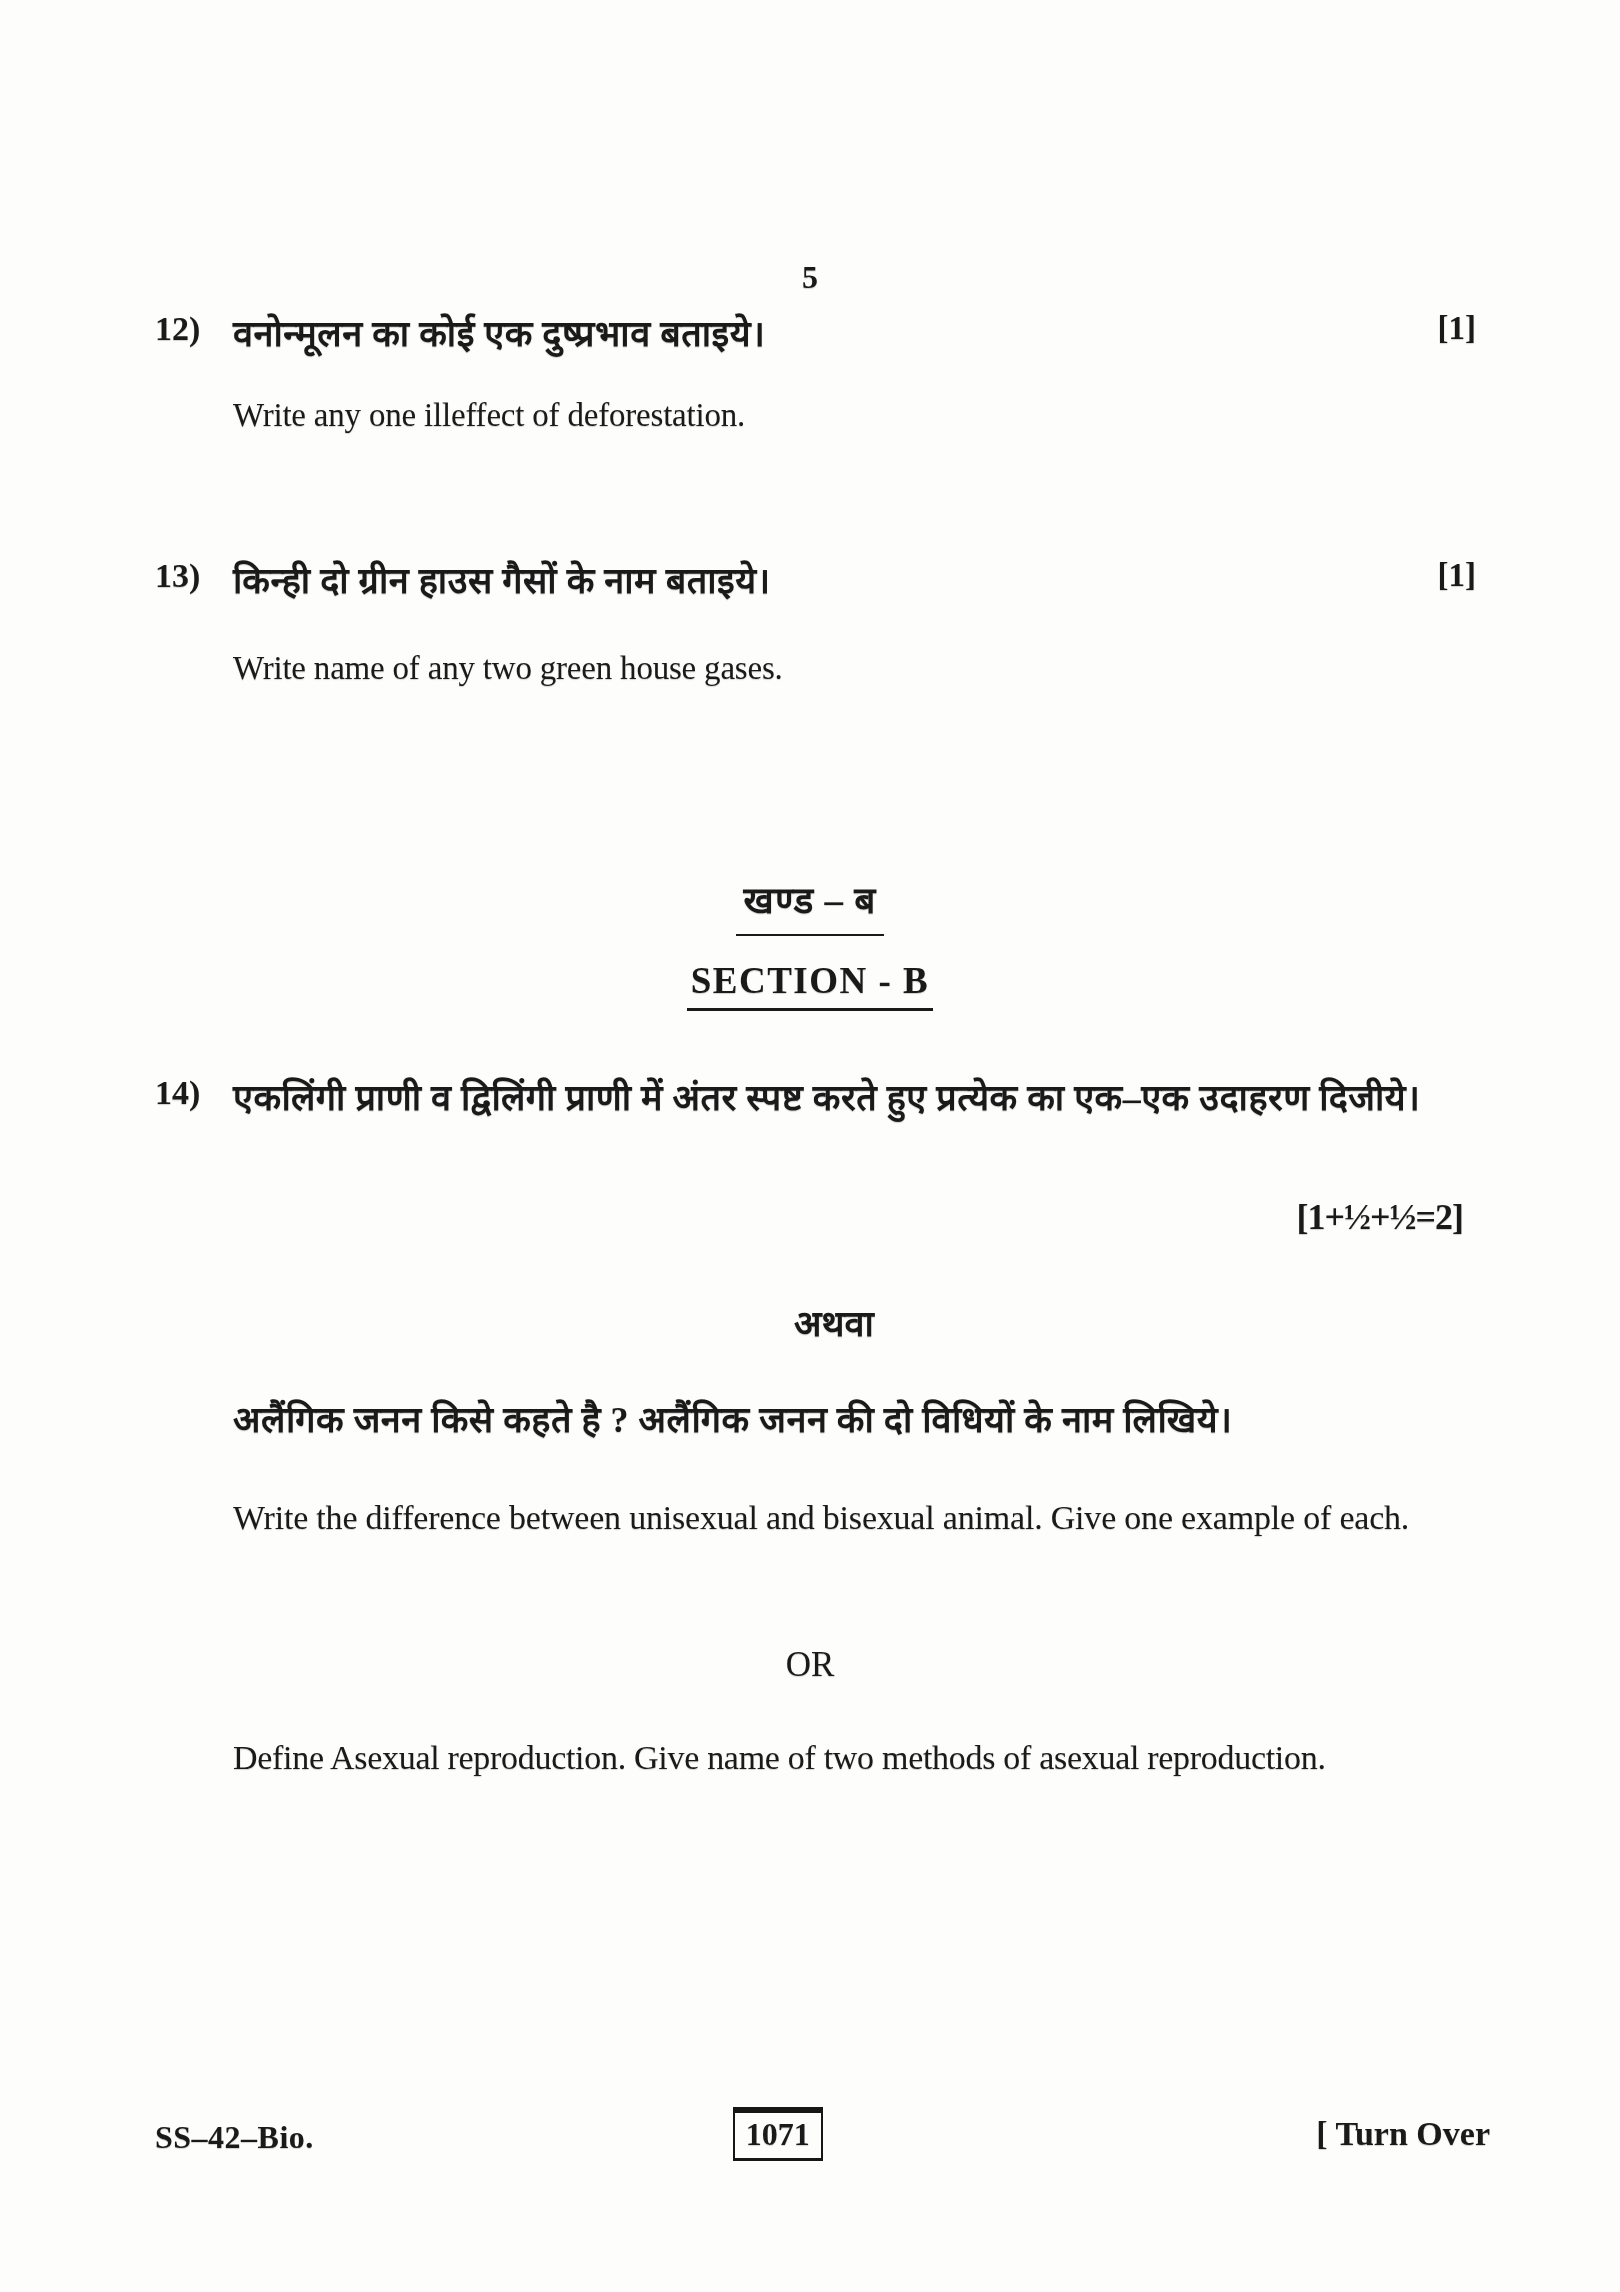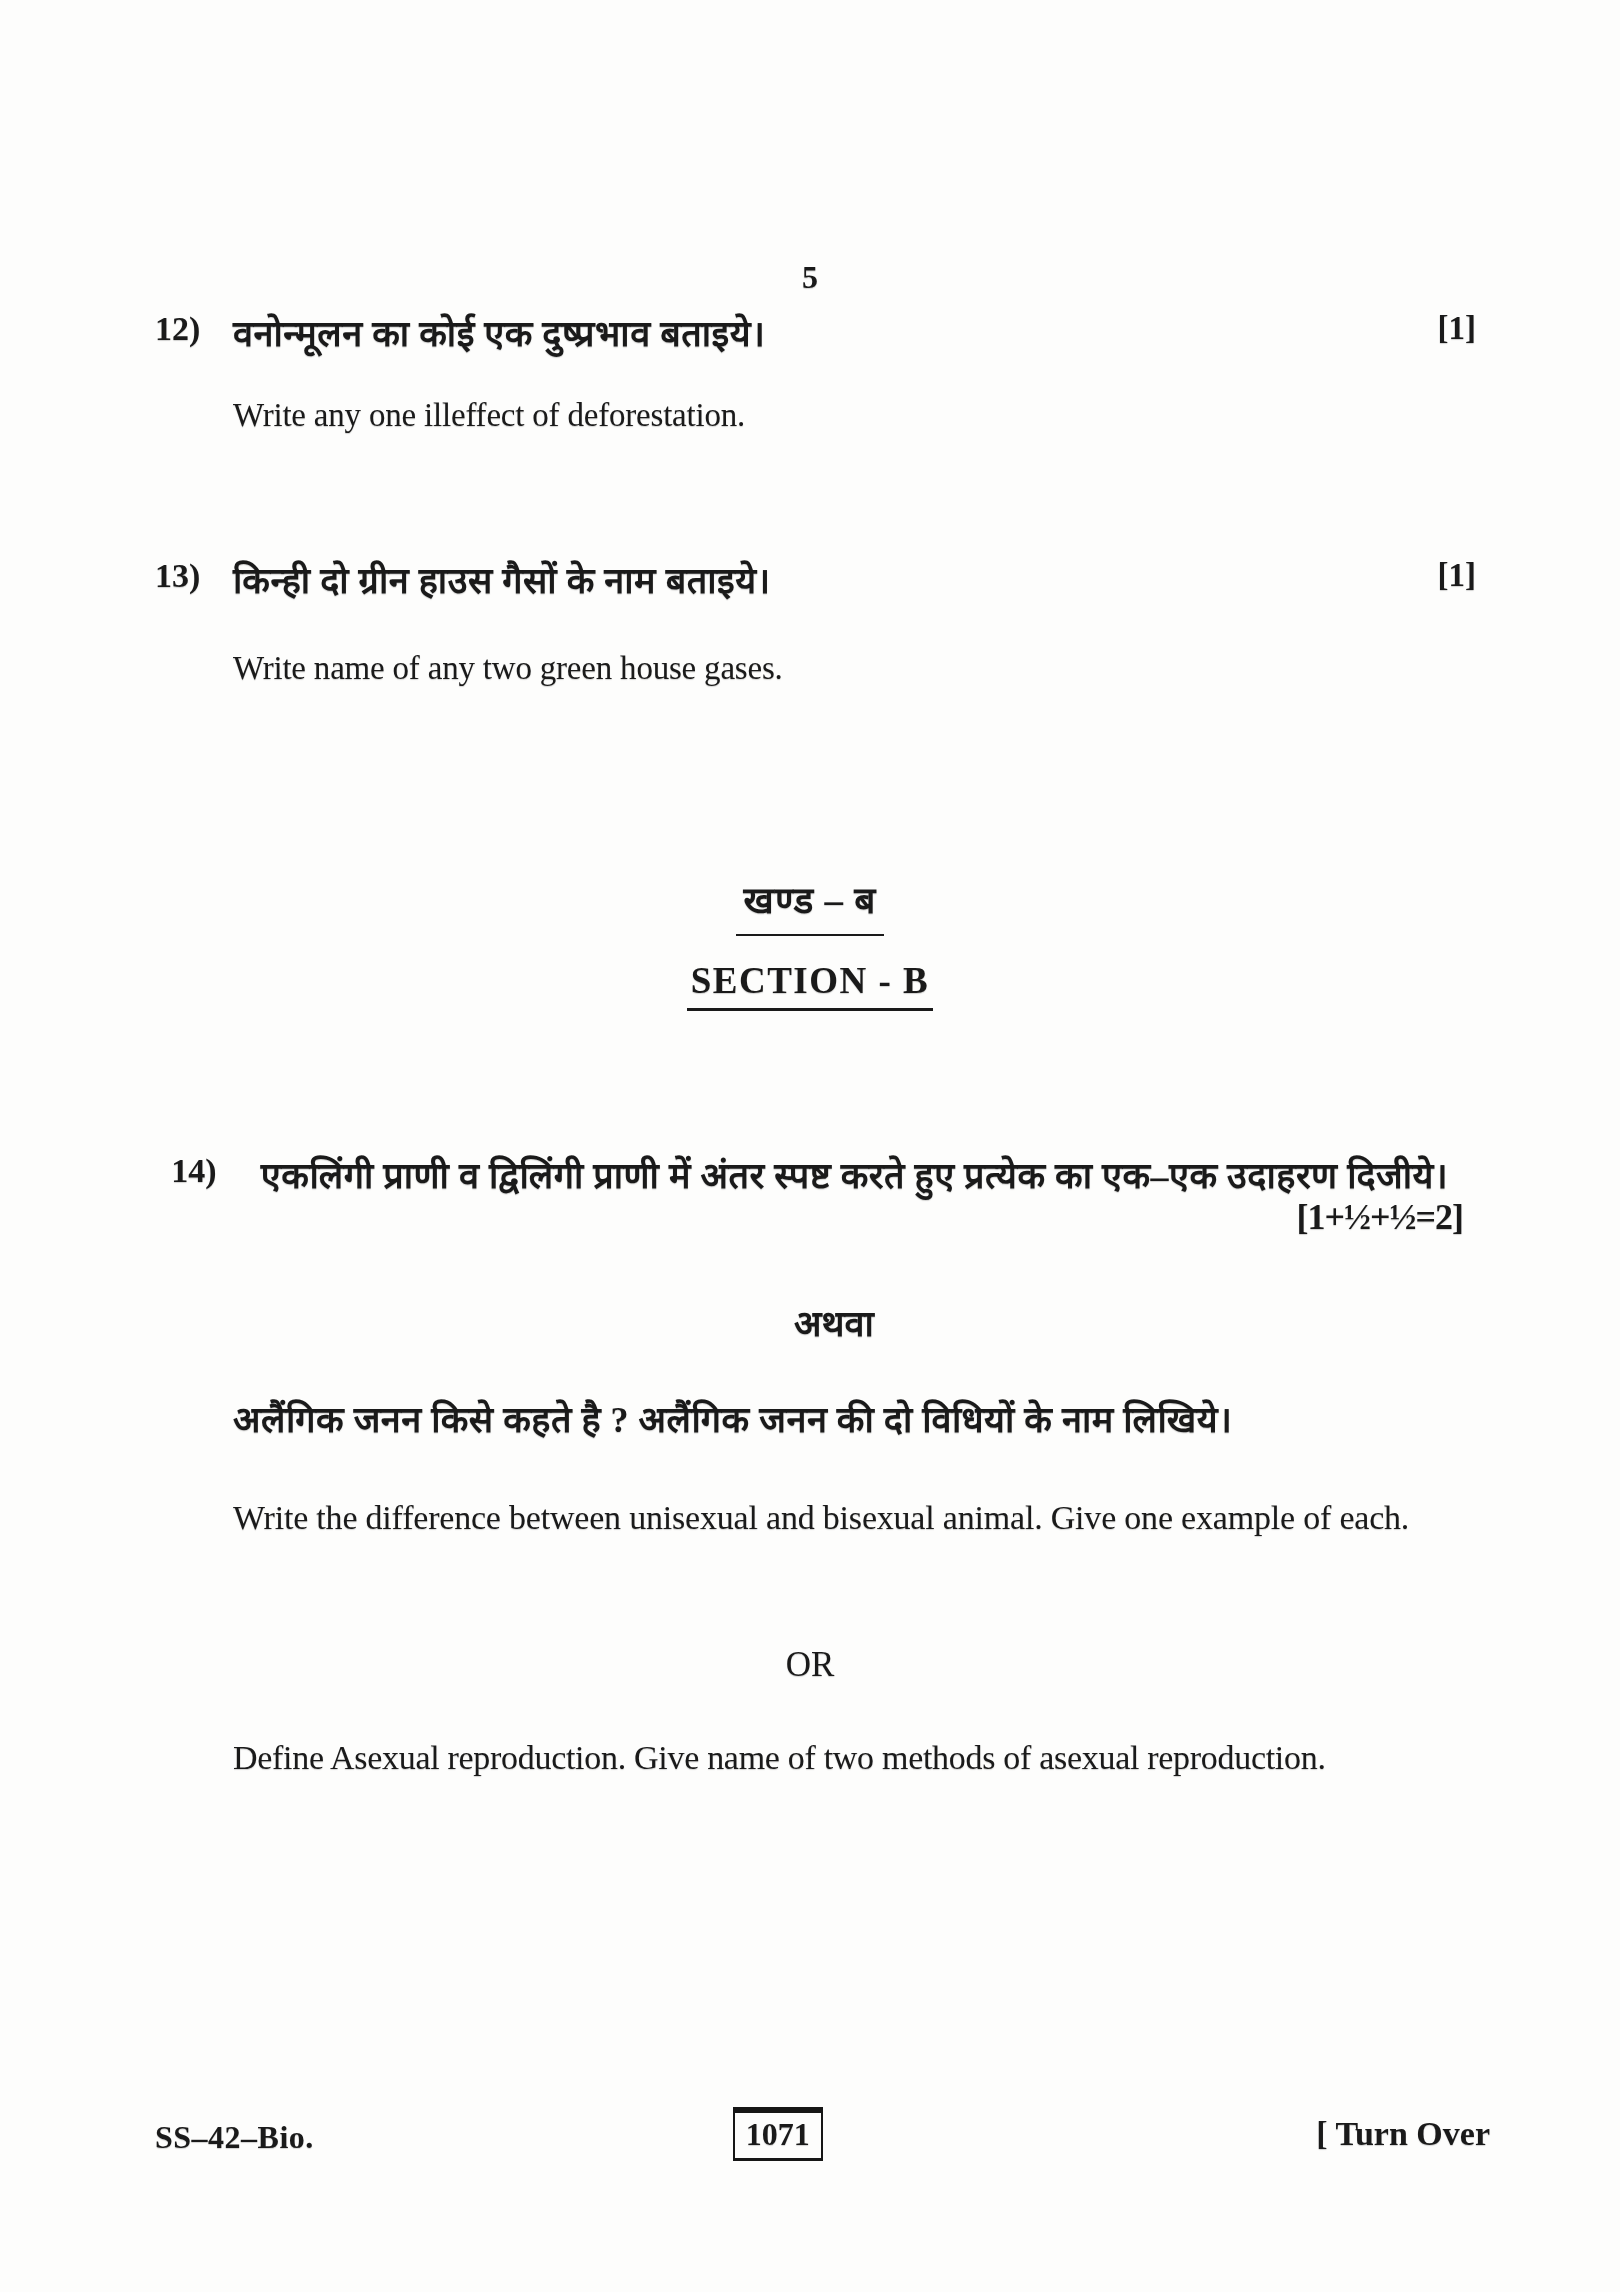--- a/index.html
+++ b/index.html
@@ -15,21 +15,21 @@
   .ink{ text-shadow:0 1px 1px rgba(50,50,50,.22); }
   .abs{ position:absolute; }
   .center-line{ left:0;right:0;text-align:center; }
   .pagenum{ top:259px;font-size:32px;font-weight:700; }
   .qrow{ left:155px;width:1321px;display:flex;align-items:flex-start; }
   .qrow .qnum{ width:78px;flex:0 0 78px;font-size:34px;font-weight:700;font-family:Liberation Serif, serif; }
   .qrow .qhindi{ flex:1;font-size:36px;font-weight:600;line-height:1.35;letter-spacing:0.5px; }
   .qrow .qmarks{ flex:0 0 auto;margin-left:17.6px;font-size:33px;font-weight:700; }
   .q12{ top:310px; }
   .q13{ top:557px; }
-  .q14{ top:1152px;text-align:center; }
+  .q14{ top:1074px; }
   .qeng{ left:233px;font-size:33px;letter-spacing:-0.2px; }
   .q12e{ top:391px;margin-top:6px; }
   .q13e{ top:650px; }
   .sec-hi{ top:873px; }
   .sec-hi span{ display:inline-block;font-size:37px;font-weight:700;letter-spacing:1px;
       border-bottom:2.9px solid #1a1a1a;padding:0 7.8px 9.8px; }
   .sec-en{ top:959px; }
   .sec-en span{ display:inline-block;font-size:37px;font-weight:700;letter-spacing:1.5px;
       border-bottom:3.9px solid #1a1a1a;padding:0 3.9px 5.9px; }
   .marks14{ right:157px;top:1196px;font-size:36px;font-weight:700;letter-spacing:-1px;text-align:center; }

